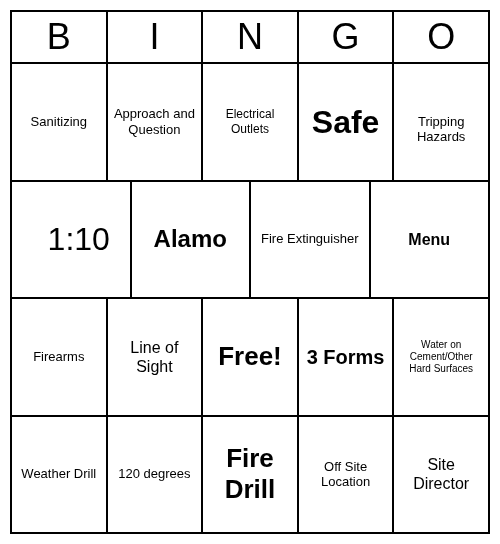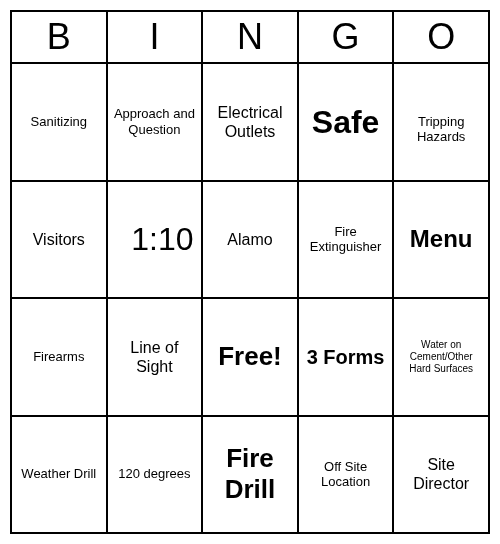--- a/index.html
+++ b/index.html
@@ -90,44 +90,41 @@
     </div>
   <div class="bingo-grid">
   <div class="bingo-row">
         <div class="bingo-cell">
           <span style="font-size: 13px; text-align: right;">Sanitizing</span>
         </div>
         <div class="bingo-cell">
           <span style="font-size: 13px;">Approach and Question</span>
         </div>
         <div class="bingo-cell">
-          <span style="font-size: 16px;">Electrical Outlets</span>
+          <span style="font-size: 12px;">Electrical Outlets</span>
         </div>
         <div class="bingo-cell">
           <span style="font-size: 32px; font-weight: bold;">Safe</span>
         </div>
         <div class="bingo-cell">
           <span style="font-size: 13px; margin-top: 15px;">Tripping Hazards</span>
         </div>
       </div>
       <div class="bingo-row">
         <div class="bingo-cell">
-          <span style="font-size: 16px;">Visitors</span>
-        </div>
-        <div class="bingo-cell">
           <span style="font-size: 32px; font-weight: normal; margin-left: 16px;">1:10</span>
         </div>
         <div class="bingo-cell">
-          <span style="font-size: 16px; font-weight: normal;">Alamo</span>
+          <span style="font-size: 24px; font-weight: bold;">Alamo</span>
         </div>
         <div class="bingo-cell">
           <span style="font-size: 13px;">Fire Extinguisher</span>
         </div>
         <div class="bingo-cell">
-          <span style="font-size: 24px; font-weight: bold;">Menu</span>
+          <span style="font-size: 16px; font-weight: bold;">Menu</span>
         </div>
       </div>
       <div class="bingo-row">
         <div class="bingo-cell">
           <span style="font-size: 13px;">Firearms</span>
         </div>
         <div class="bingo-cell">
           <span style="font-size: 16px;">Line of Sight</span>
         </div>
         <div class="bingo-cell">

